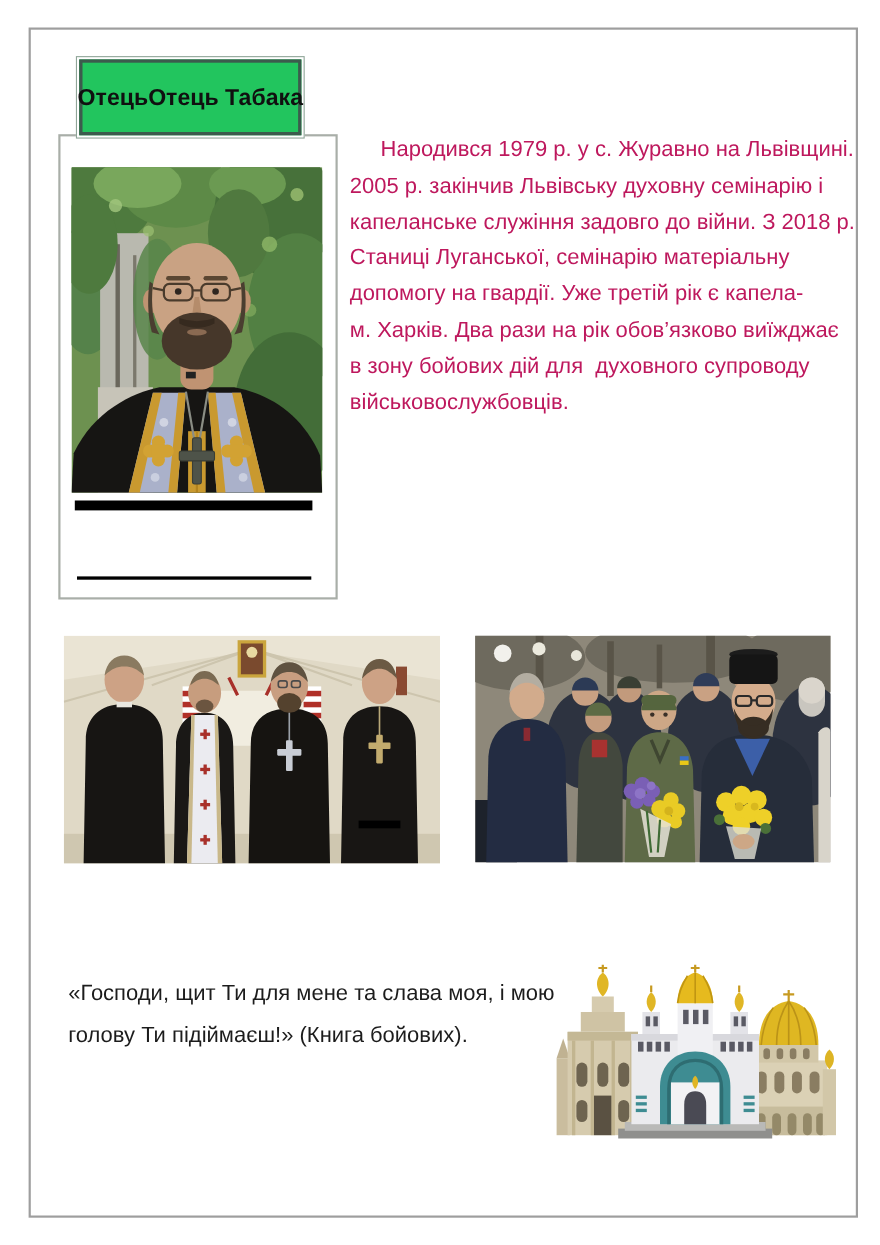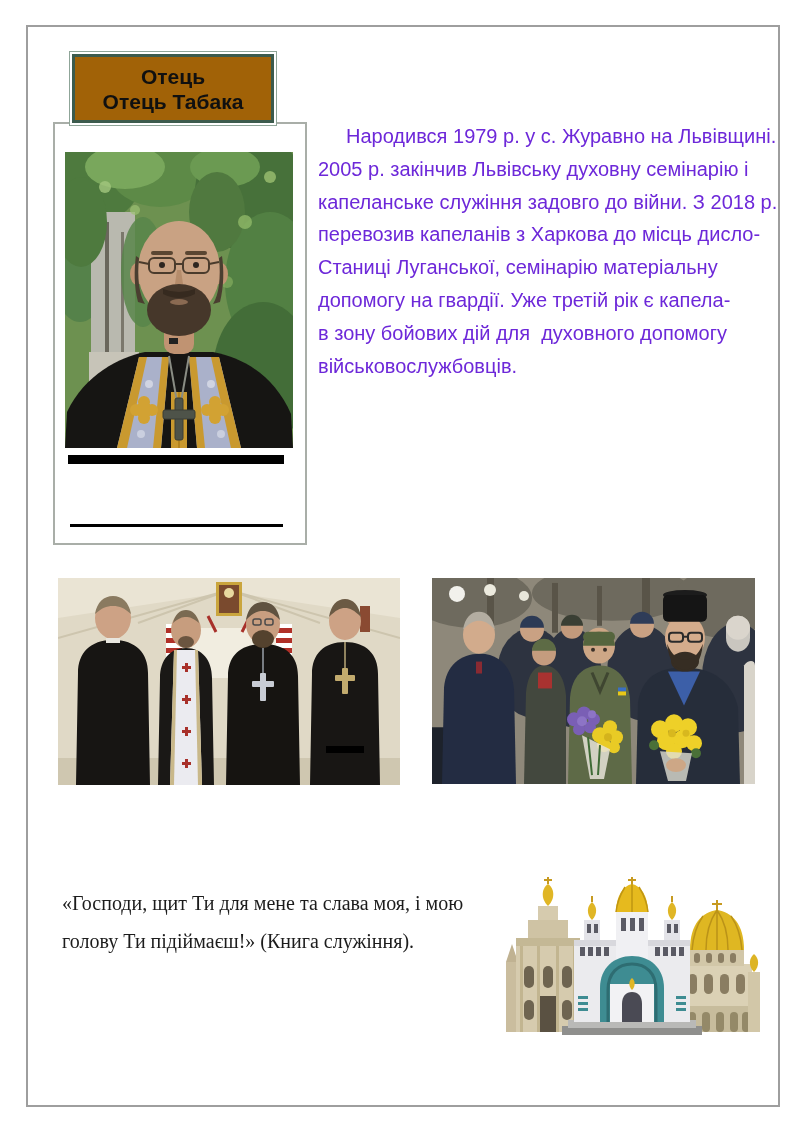--- a/index.html
+++ b/index.html
@@ -4,37 +4,37 @@
 <style>
   html,body{margin:0;padding:0;background:#fff;}
   .page{position:relative;width:800px;height:1132px;background:#ffffff;
         font-family:"Liberation Sans",sans-serif;overflow:hidden;}
   .page-border{position:absolute;left:26px;top:25px;width:754px;height:1082px;
         border:2px solid #9e9e9e;box-sizing:border-box;}
   
   .name-card{position:absolute;left:69px;top:51px;width:208px;height:75px;
         box-sizing:border-box;background:#fff;border:1px solid #8fa598;padding:2px;z-index:3;}
   .name-card-inner{width:100%;height:100%;box-sizing:border-box;border:3px solid #3c5b4d;
-        display:flex;flex-direction:column;align-items:center;justify-content:center;background:#a16207;}
+        display:flex;flex-direction:row;align-items:center;justify-content:center;background:#22c55e;}
   .name-line{font-size:21px;font-weight:bold;line-height:25px;color:#101010;white-space:pre;}
   
   .portrait-frame{position:absolute;left:53px;top:122px;width:254px;height:423px;
         background:#fff;border:2px solid #a9aea8;box-sizing:border-box;z-index:2;}
   .portrait-photo{position:absolute;left:10px;top:28px;width:228px;height:296px;display:block;}
   .caption-bar{position:absolute;left:13px;top:331px;width:216px;height:9px;background:#000;}
   .caption-line{position:absolute;left:15px;top:400px;width:213px;height:3px;background:#000;}
   
-  .bio{position:absolute;left:318px;top:120px;width:462px;color:#6d28d9;}
+  .bio{position:absolute;left:318px;top:120px;width:462px;color:#be185d;}
   .bio-line{font-size:20px;line-height:32.8px;white-space:pre;}
   .bio-line.first{text-indent:28px;}
   
   .photo-left{position:absolute;left:58px;top:578px;width:342px;height:207px;display:block;}
   .photo-right{position:absolute;left:432px;top:578px;width:323px;height:206px;display:block;}
   
-  .quote{position:absolute;left:62px;top:884px;color:#1c1c1c;font-family:Liberation Serif, serif;}
+  .quote{position:absolute;left:62px;top:884px;color:#1c1c1c;}
   .quote-line{font-size:20px;line-height:38px;white-space:pre;}
   
   .churches{position:absolute;left:504px;top:876px;width:256px;height:166px;display:block;}
 </style>
 </head>
 <body>
 
 <div class="page">
 
   <div class="page-border"></div>
@@ -136,24 +136,24 @@
       </g>
     </svg>
     <div class="caption-bar"></div>
     <div class="caption-line"></div>
   </div>
 
   <div class="bio">
     <div class="bio-line first">Народився 1979 р. у с. Журавно на Львівщині.</div>
     <div class="bio-line">2005 р. закінчив Львівську духовну семінарію і</div>
     <div class="bio-line">капеланське служіння задовго до війни. З 2018 р.</div>
-    <div class="bio-line">перевозив капеланів з Харкова до місць дисло-</div>
     <div class="bio-line">Станиці Луганської, семінарію матеріальну</div>
     <div class="bio-line">допомогу на гвардії. Уже третій рік є капела-</div>
-    <div class="bio-line">в зону бойових дій для  духовного допомогу</div>
+    <div class="bio-line">м. Харків. Два рази на рік обов’язково виїжджає</div>
+    <div class="bio-line">в зону бойових дій для  духовного супроводу</div>
     <div class="bio-line">військовослужбовців.</div>
   </div>
 
   <svg class="photo-left" viewBox="0 0 342 207" preserveAspectRatio="none" xmlns="http://www.w3.org/2000/svg">
     <rect width="342" height="207" fill="#e0d9c6"></rect>
     <path d="M0,0 L342,0 L342,40 L171,14 L0,40 Z" fill="#eae4d4"></path>
     <path d="M171,12 L0,60 M171,12 L80,45 M171,12 L262,45 M171,12 L342,60" stroke="#cdc5ae" stroke-width="2" fill="none"></path>
     <rect x="0" y="180" width="342" height="27" fill="#cfc7b0"></rect>
     <path d="M120,50 L222,50 L232,100 L110,100 Z" fill="#f1ede0"></path>
     <g>
@@ -337,21 +337,21 @@
       <circle cx="222" cy="168" r="5" fill="#4a7038"></circle>
         <circle cx="264" cy="176" r="5" fill="#4a7038"></circle>
       <path d="M228,174 L236,204 L254,204 L260,176 Z" fill="#dfddd2" opacity="0.8"></path>
       <ellipse cx="244" cy="188" rx="10" ry="7" fill="#cda786"></ellipse>
     </g>
     <path d="M312,207 L312,88 C316,82 323,82 323,88 L323,207 Z" fill="#d8d4ca"></path>
   </svg>
 
   <div class="quote">
     <div class="quote-line">«Господи, щит Ти для мене та слава моя, і мою</div>
-    <div class="quote-line">голову Ти підіймаєш!» (Книга служіння).</div>
+    <div class="quote-line">голову Ти підіймаєш!» (Книга бойових).</div>
   </div>
 
   <svg class="churches" viewBox="0 0 256 166" preserveAspectRatio="none" xmlns="http://www.w3.org/2000/svg">
     <g>
       <path d="M2,86 L8,68 L14,86 Z" fill="#c0b292"></path>
       <rect x="2" y="86" width="12" height="70" fill="#cabd9e"></rect>
       <rect x="12" y="62" width="64" height="94" fill="#d6cbae"></rect>
       <rect x="12" y="62" width="64" height="8" fill="#c4b895"></rect>
       <path d="M24,62 L24,44 L64,44 L64,62 Z" fill="#cfc3a4"></path>
       <path d="M34,44 L34,30 L54,30 L54,44 Z" fill="#d6cbae"></path>

